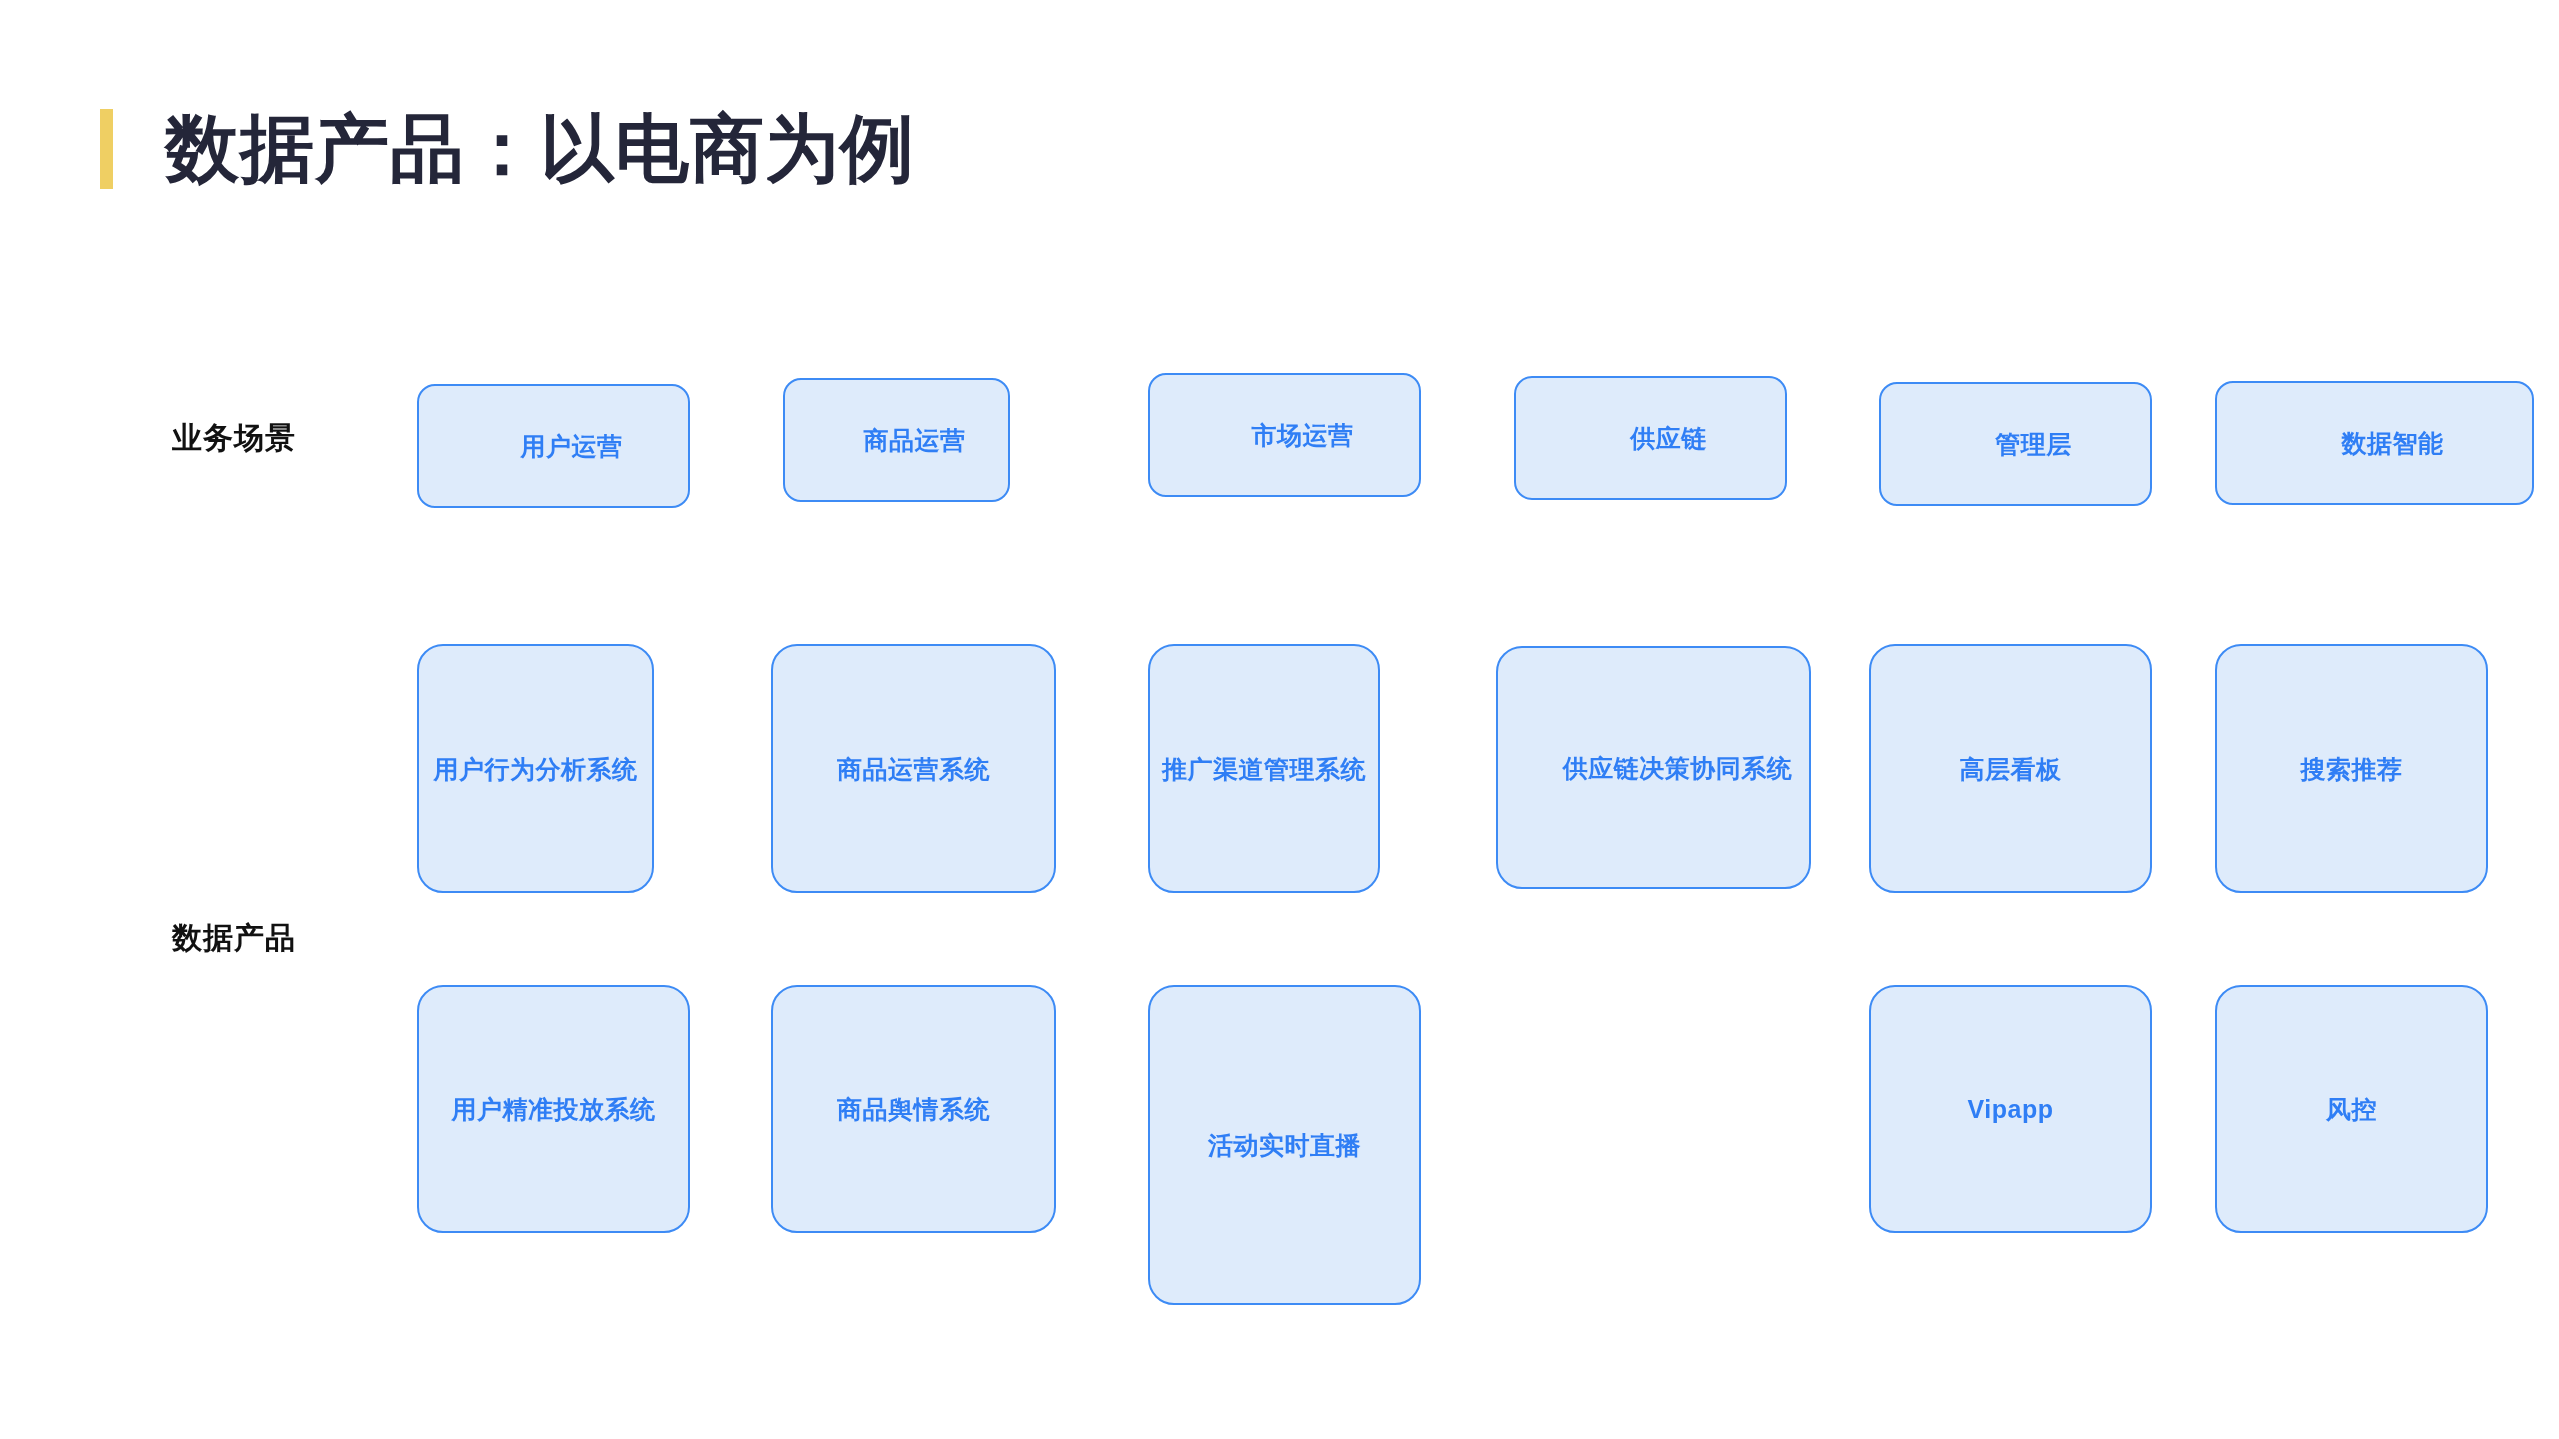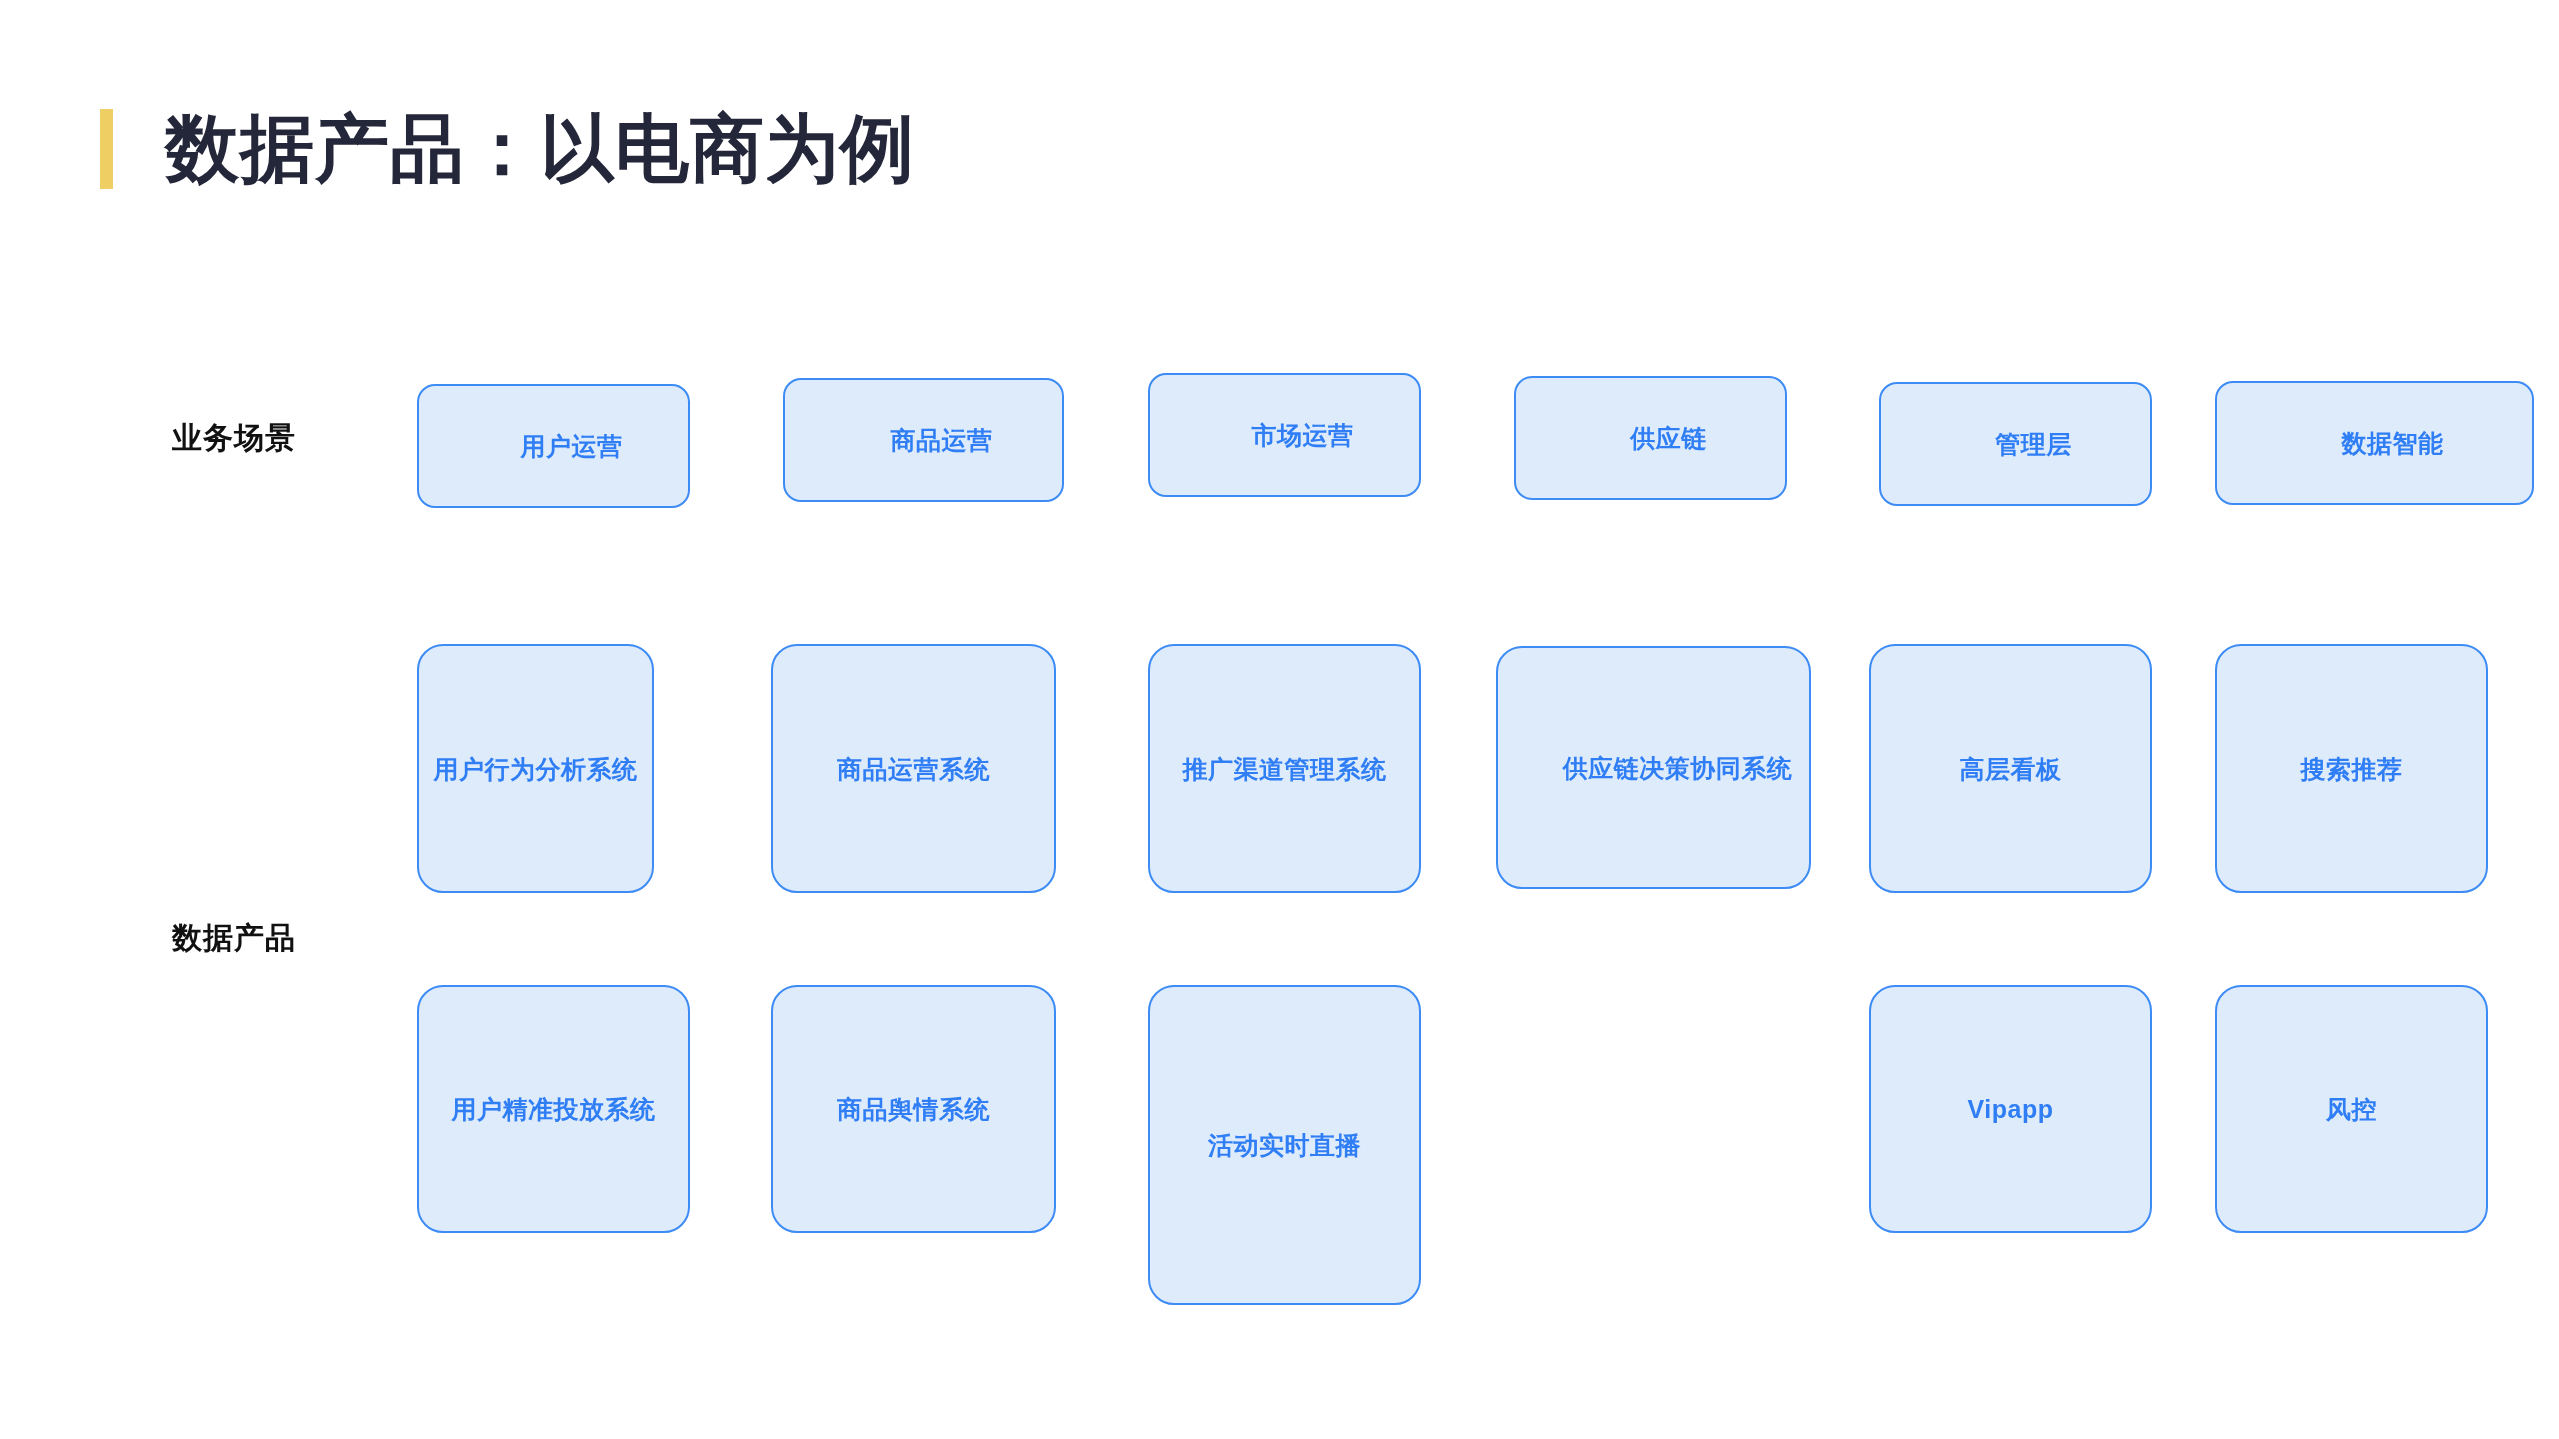--- a/index.html
+++ b/index.html
@@ -95,42 +95,42 @@
 
 <div class="row-label" id="row-label-scene">业务场景</div>
 
 <div class="row-label" id="row-label-product">数据产品</div>
 
 <div id="diagram">
 
 <div class="node-box scene" style="left: 417px; top: 384px; width: 273px; height: 124px;">
       <span class="node-label">用户运营</span>
     </div>
-    <div class="node-box scene" style="left: 783px; top: 378px; width: 281px; height: 124px;">
+    <div class="node-box scene" style="left: 783px; top: 378px; width: 227px; height: 124px;">
       <span class="node-label">商品运营</span>
     </div>
     <div class="node-box scene" style="left: 1148px; top: 373px; width: 273px; height: 124px;">
       <span class="node-label">市场运营</span>
     </div>
     <div class="node-box scene" style="left: 1514px; top: 376px; width: 273px; height: 124px;">
       <span class="node-label">供应链</span>
     </div>
     <div class="node-box scene" style="left: 1879px; top: 382px; width: 273px; height: 124px;">
       <span class="node-label">管理层</span>
     </div>
     <div class="node-box scene" style="left: 2215px; top: 381px; width: 319px; height: 124px;">
       <span class="node-label">数据智能</span>
     </div>
     <div class="node-box product" style="left: 417px; top: 644px; width: 237px; height: 249px;">
       <span class="node-label">用户行为分析系统</span>
     </div>
     <div class="node-box product" style="left: 771px; top: 644px; width: 285px; height: 249px;">
       <span class="node-label">商品运营系统</span>
     </div>
-    <div class="node-box product" style="left: 1148px; top: 644px; width: 273px; height: 249px;">
+    <div class="node-box product" style="left: 1148px; top: 644px; width: 232px; height: 249px;">
       <span class="node-label">推广渠道管理系统</span>
     </div>
     <div class="node-box product" style="left: 1496px; top: 646px; width: 315px; height: 243px; padding-left: 48px;">
       <span class="node-label">供应链决策协同系统</span>
     </div>
     <div class="node-box product" style="left: 1869px; top: 644px; width: 283px; height: 249px;">
       <span class="node-label">高层看板</span>
     </div>
     <div class="node-box product" style="left: 2215px; top: 644px; width: 273px; height: 249px;">
       <span class="node-label">搜索推荐</span>

